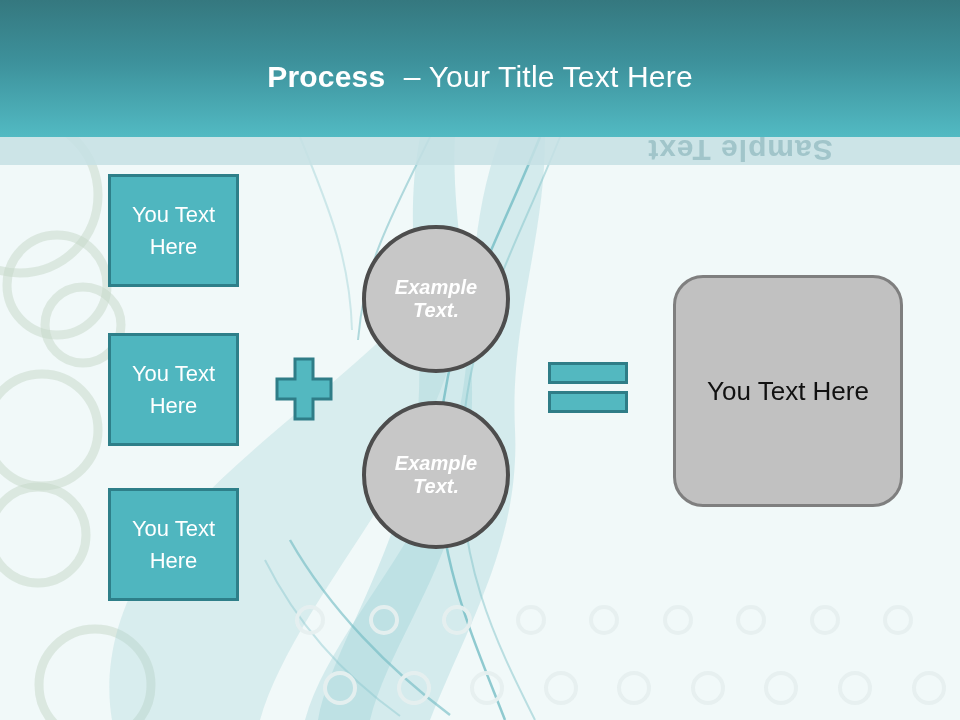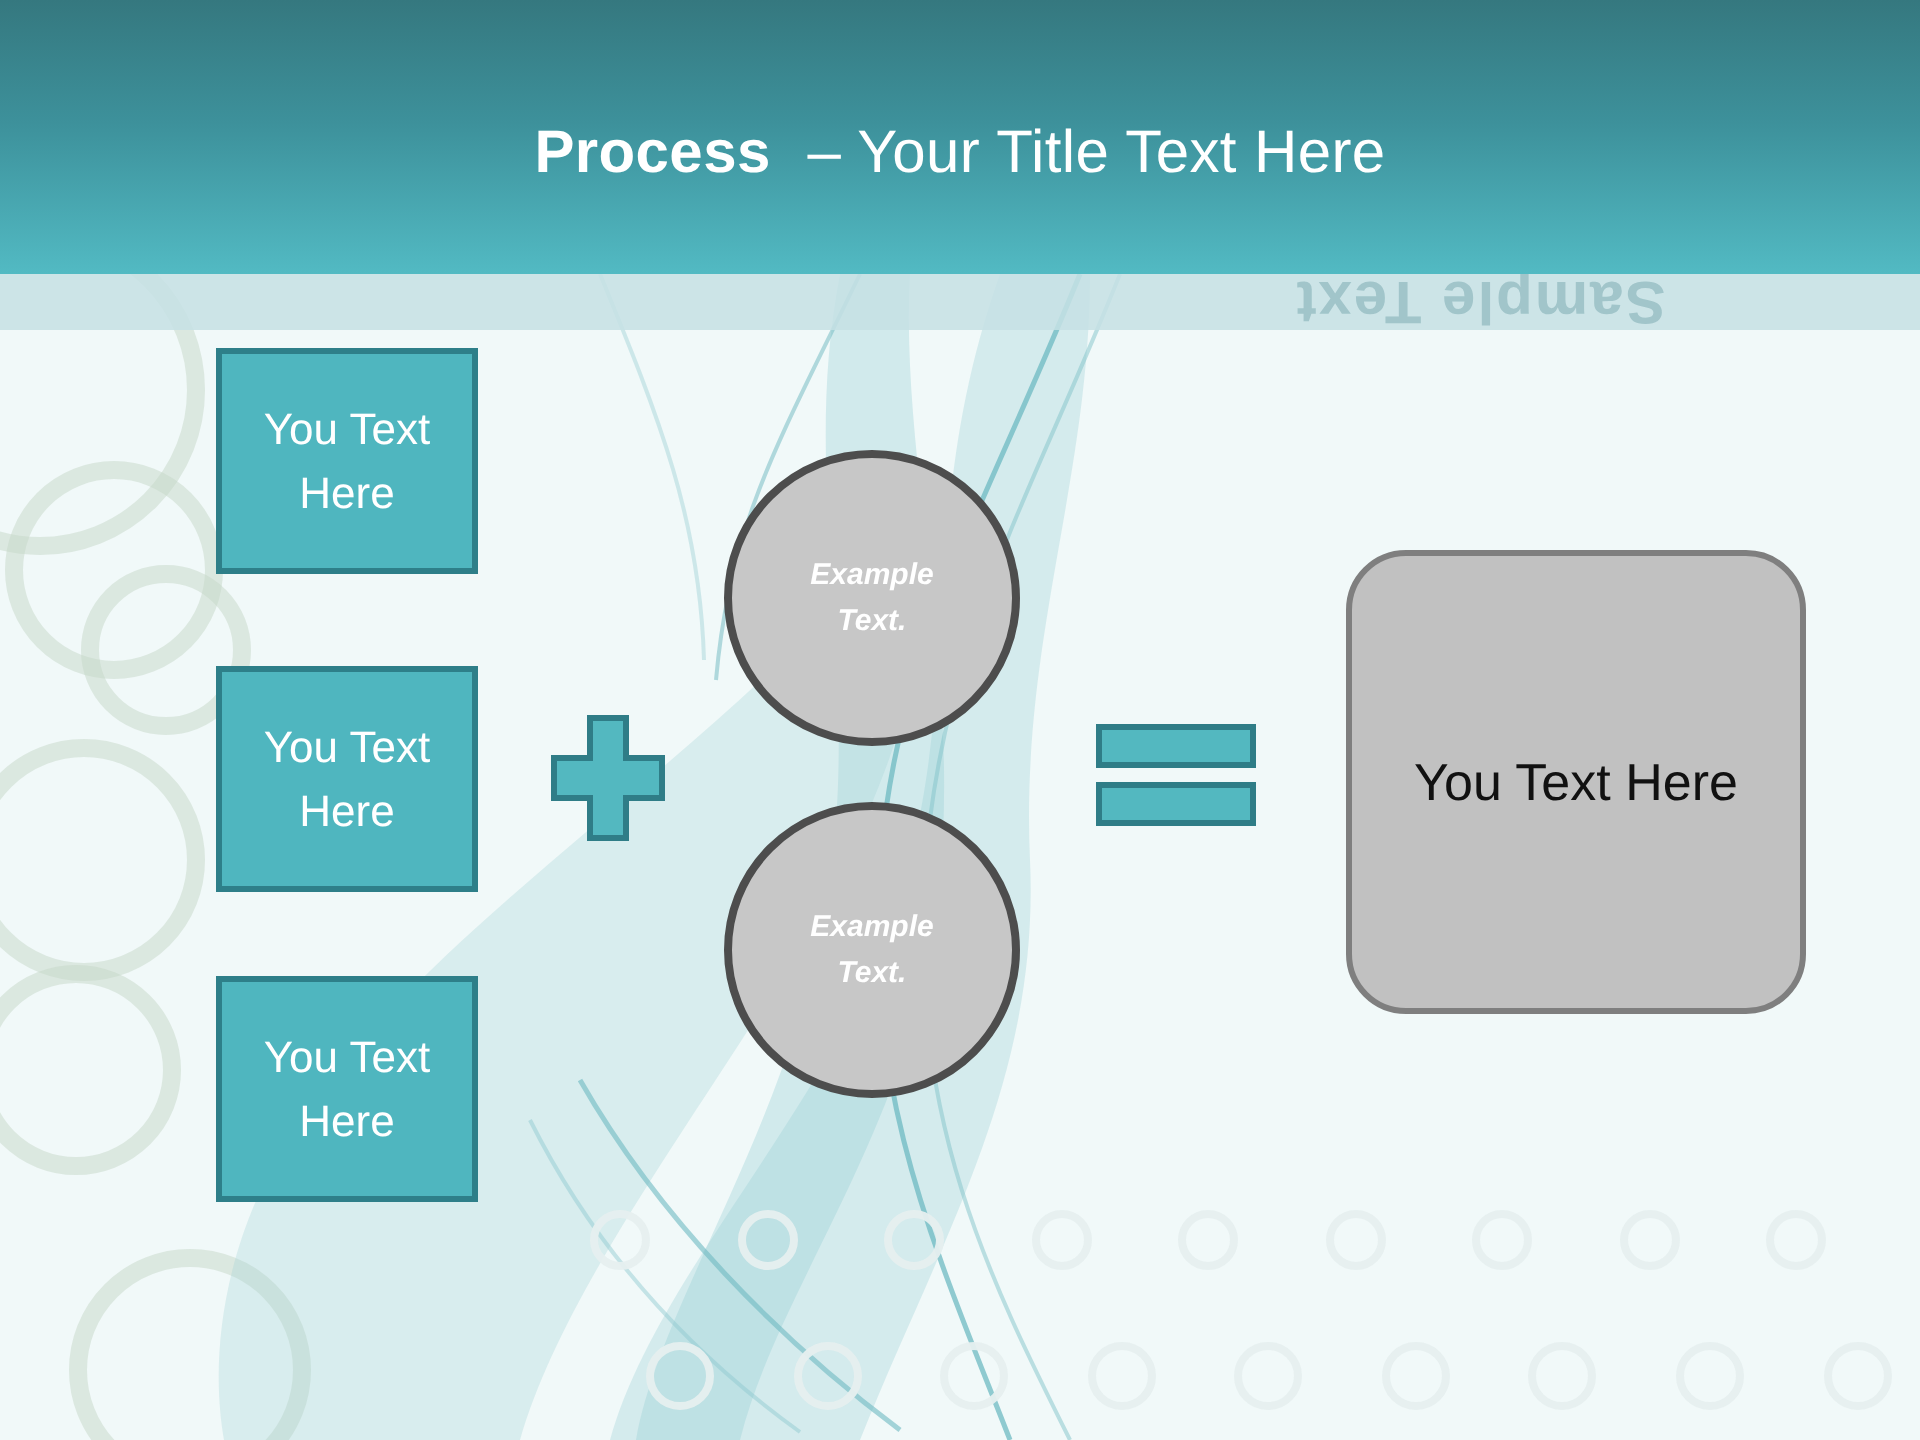--- a/index.html
+++ b/index.html
@@ -59,21 +59,21 @@
   .plus-svg { position: absolute; left: 275px; top: 357px; z-index: 5; }
   .plus-path { fill: var(--op_fill); stroke: var(--op_border); stroke-width: 3; }
 
   .example-circle {
     position: absolute; left: 362px; width: 148px; height: 148px;
     box-sizing: border-box;
     background: var(--circle_fill);
     border: 4px solid var(--circle_border);
     border-radius: 50%;
     color: var(--shape_text);
-    font-size: 15px; font-weight: 700; font-style: italic; line-height: 23px;
+    font-size: 20px; font-weight: 700; font-style: italic; line-height: 23px;
     display: flex; align-items: center; justify-content: center; text-align: center;
     z-index: 5;
   }
   .example-circle.c1 { top: 225px; }
   .example-circle.c2 { top: 401px; }
   .example-circle .txt { width: 84px; }
 
   .equals-bar {
     position: absolute; left: 548px; width: 80px; height: 22px;
     box-sizing: border-box;

